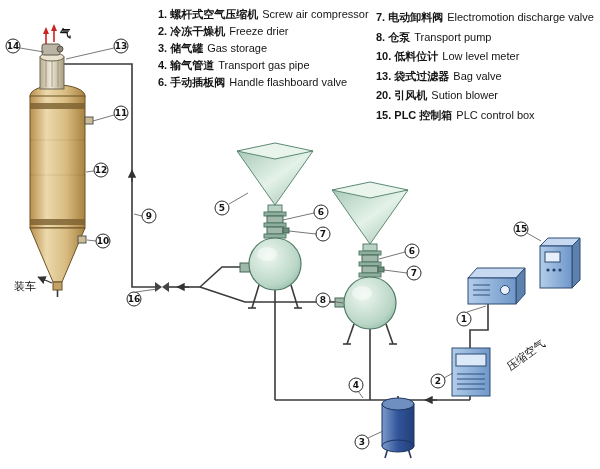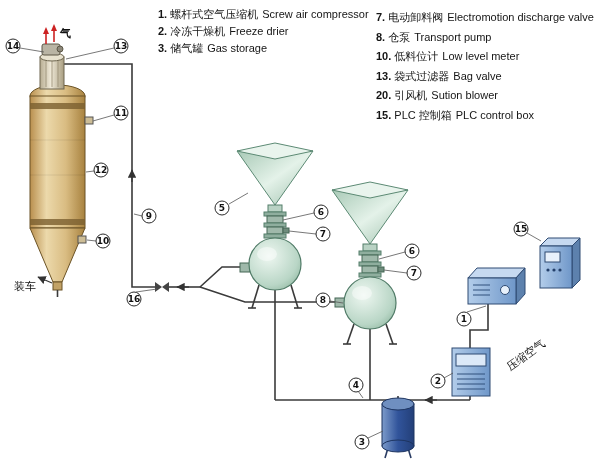--- a/index.html
+++ b/index.html
@@ -12,21 +12,21 @@
   .callout circle{fill:#fff;stroke:#2a2a2a;stroke-width:1}
   .callout text{font-size:9px;fill:#111;text-anchor:middle;font-weight:bold}
   .red-line{stroke:#cc2222;stroke-width:1.6}
   .lbl{fill:#111;font-size:11px}
   .legend{position:absolute;font-size:11px;color:#151515}
   .legend-left{left:158px;top:6px}
   .legend-right{left:376px;top:8px}
   .legend-left .lg-item{height:17px;line-height:17px;white-space:nowrap}
   .legend-right .lg-item{height:19.5px;line-height:19.5px;white-space:nowrap}
   .lg-num{font-weight:bold;margin-right:3px}
-  .lg-zh{font-weight:normal}
+  .lg-zh{font-weight:bold}
   .lg-en{margin-left:4px}
 </style>
 </head>
 <body>
 
 <div class="stage">
 
 <svg width="600" height="469" viewBox="0 0 600 469">
   <defs>
     <linearGradient id="g-silo" x1="0" y1="0" x2="1" y2="0">
@@ -297,20 +297,22 @@
     <line class="leader" x1="358" y1="391" x2="363" y2="398"></line>
     <circle cx="356" cy="385" r="7"></circle>
         <text x="356" y="388">4</text>
   </g>
 </svg>
 
 <div class="legend legend-left">
   <div class="lg-item"><span class="lg-num">1.</span><span class="lg-zh">螺杆式空气压缩机</span><span class="lg-en">Screw air compressor</span></div>
   <div class="lg-item"><span class="lg-num">2.</span><span class="lg-zh">冷冻干燥机</span><span class="lg-en">Freeze drier</span></div>
   <div class="lg-item"><span class="lg-num">3.</span><span class="lg-zh">储气罐</span><span class="lg-en">Gas storage</span></div>
+  <div class="lg-item"><span class="lg-num">4.</span><span class="lg-zh">输气管道</span><span class="lg-en">Transport gas pipe</span></div>
+  <div class="lg-item"><span class="lg-num">6.</span><span class="lg-zh">手动插板阀</span><span class="lg-en">Handle flashboard valve</span></div>
 </div>
 <div class="legend legend-right">
   <div class="lg-item"><span class="lg-num">7.</span><span class="lg-zh">电动卸料阀</span><span class="lg-en">Electromotion discharge valve</span></div>
   <div class="lg-item"><span class="lg-num">8.</span><span class="lg-zh">仓泵</span><span class="lg-en">Transport pump</span></div>
   <div class="lg-item"><span class="lg-num">10.</span><span class="lg-zh">低料位计</span><span class="lg-en">Low level meter</span></div>
   <div class="lg-item"><span class="lg-num">13.</span><span class="lg-zh">袋式过滤器</span><span class="lg-en">Bag valve</span></div>
   <div class="lg-item"><span class="lg-num">20.</span><span class="lg-zh">引风机</span><span class="lg-en">Sution blower</span></div>
   <div class="lg-item"><span class="lg-num">15.</span><span class="lg-zh">PLC 控制箱</span><span class="lg-en">PLC control box</span></div>
 </div>
 

